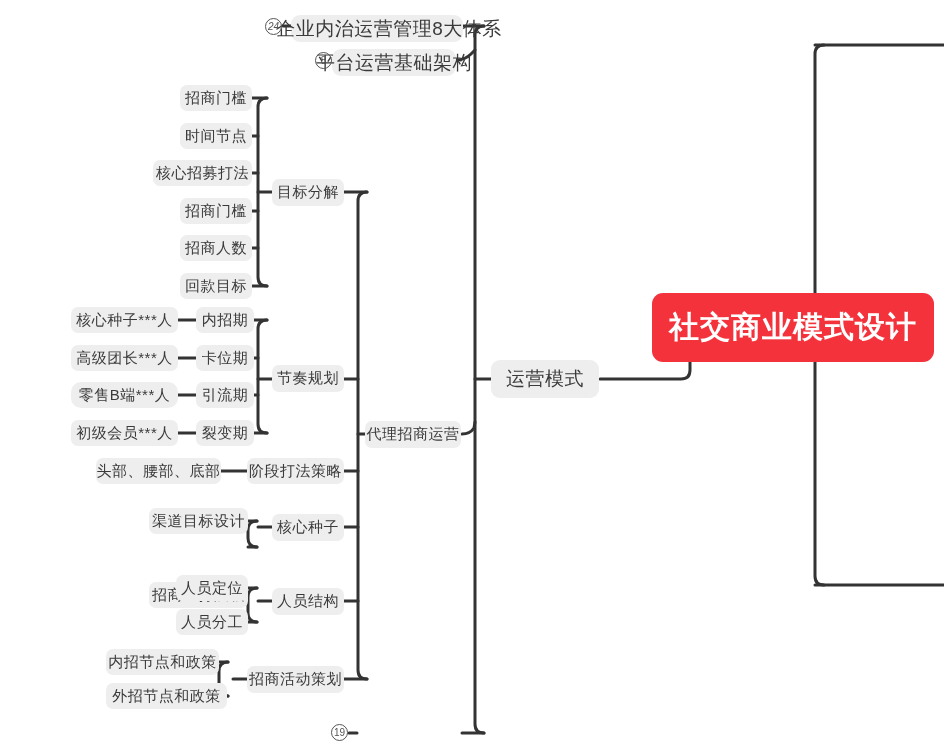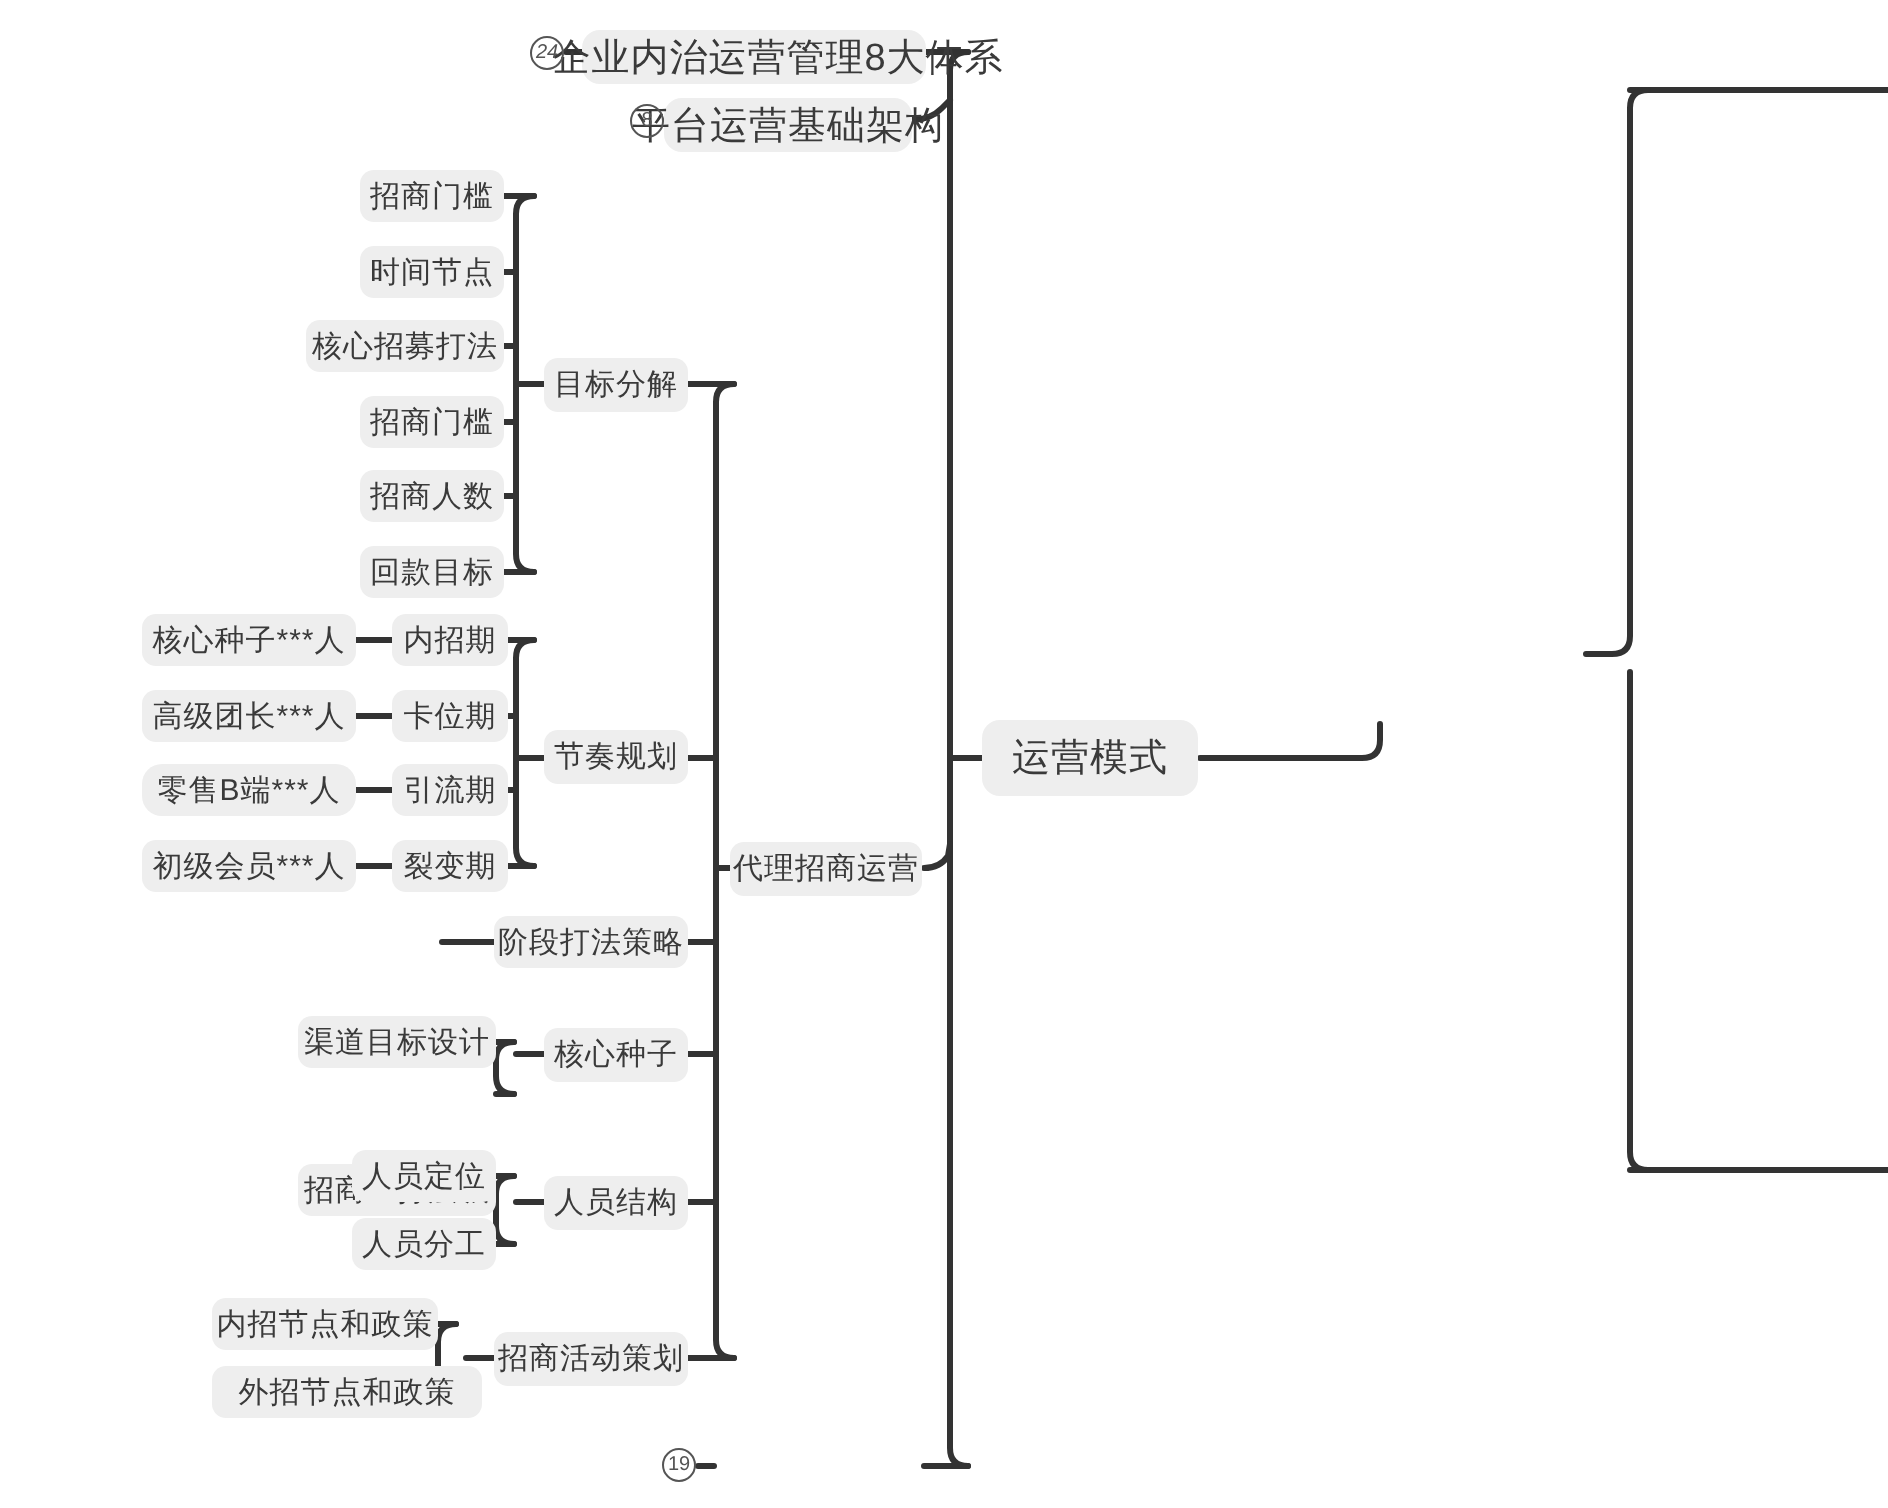--- a/index.html
+++ b/index.html
@@ -116,20 +116,23 @@
     <path d="M 233 679 L 247 679"></path>
     <path d="M 228 662 Q 219 662 219 671 L 219 687 Q 219 696 228 696"></path>
     <path d="M 219 662 L 228 662"></path>
     <path d="M 219 696 L 228 696"></path>
 
     <line x1="283" y1="26" x2="291" y2="26"></line>
     <line x1="333" y1="60" x2="341" y2="60"></line>
     <line x1="349" y1="733" x2="357" y2="733"></line>
   </svg>
 
+  <div class="root" id="root-node" style="left: 652px; top: 293px; width: 282px; height: 69px; background: rgb(244, 50, 60); color: rgb(255, 255, 255);">
+      <span>社交商业模式设计</span>
+    </div>
 
   <div class="node lvl-1" id="b-0" style="left: 291px; top: 15px; width: 172px; height: 27px; padding-left: 39px;">
     <span>企业内治运营管理8大体系</span>
     </div>
   <div class="badge" id="bg-0" style="left: 265px; top: 18px; font-style: italic;">
     <span>24</span>
     </div>
 
   <div class="node lvl-1" id="b-1" style="left: 332px; top: 49px; width: 124px; height: 27px;">
     <span>平台运营基础架构</span>
@@ -207,35 +210,38 @@
   <div class="node lvl-leaf" id="sl-1-1" style="left: 71px; top: 345px; width: 107px; height: 26px;">
       <span>高级团长***人</span>
     </div>
   <div class="node lvl-leaf" id="sl-1-2" style="left: 71px; top: 382px; width: 107px; height: 26px; border-radius: 10px;">
       <span>零售B端***人</span>
     </div>
   <div class="node lvl-leaf" id="sl-1-3" style="left: 71px; top: 420px; width: 107px; height: 26px;">
       <span>初级会员***人</span>
     </div>
 
+  <div class="node lvl-leaf" id="l-2-0" style="left: 96px; top: 458px; width: 125px; height: 26px;">
+      <span>头部、腰部、底部</span>
+    </div>
 
   <div class="node lvl-leaf" id="l-3-0" style="left: 149px; top: 508px; width: 99px; height: 26px;">
       <span>渠道目标设计</span>
     </div>
   <div class="node lvl-leaf" id="l-3-1" style="left: 149px; top: 534px; width: 99px; height: 26px; margin-top: 48px;">
       <span>招商主打层级</span>
     </div>
 
   <div class="node lvl-leaf" id="l-4-0" style="left: 176px; top: 575px; width: 72px; height: 26px;">
       <span>人员定位</span>
     </div>
   <div class="node lvl-leaf" id="l-4-1" style="left: 176px; top: 609px; width: 72px; height: 26px;">
       <span>人员分工</span>
     </div>
 
   <div class="node lvl-leaf" id="l-5-0" style="left: 106px; top: 649px; width: 113px; height: 26px;">
       <span>内招节点和政策</span>
     </div>
-  <div class="node lvl-leaf" id="l-5-1" style="left: 106px; top: 683px; width: 135px; height: 26px;">
+  <div class="node lvl-leaf" id="l-5-1" style="left: 106px; top: 683px; width: 121px; height: 26px;">
       <span>外招节点和政策</span>
     </div>
 
 </div>
 
 </body></html>

